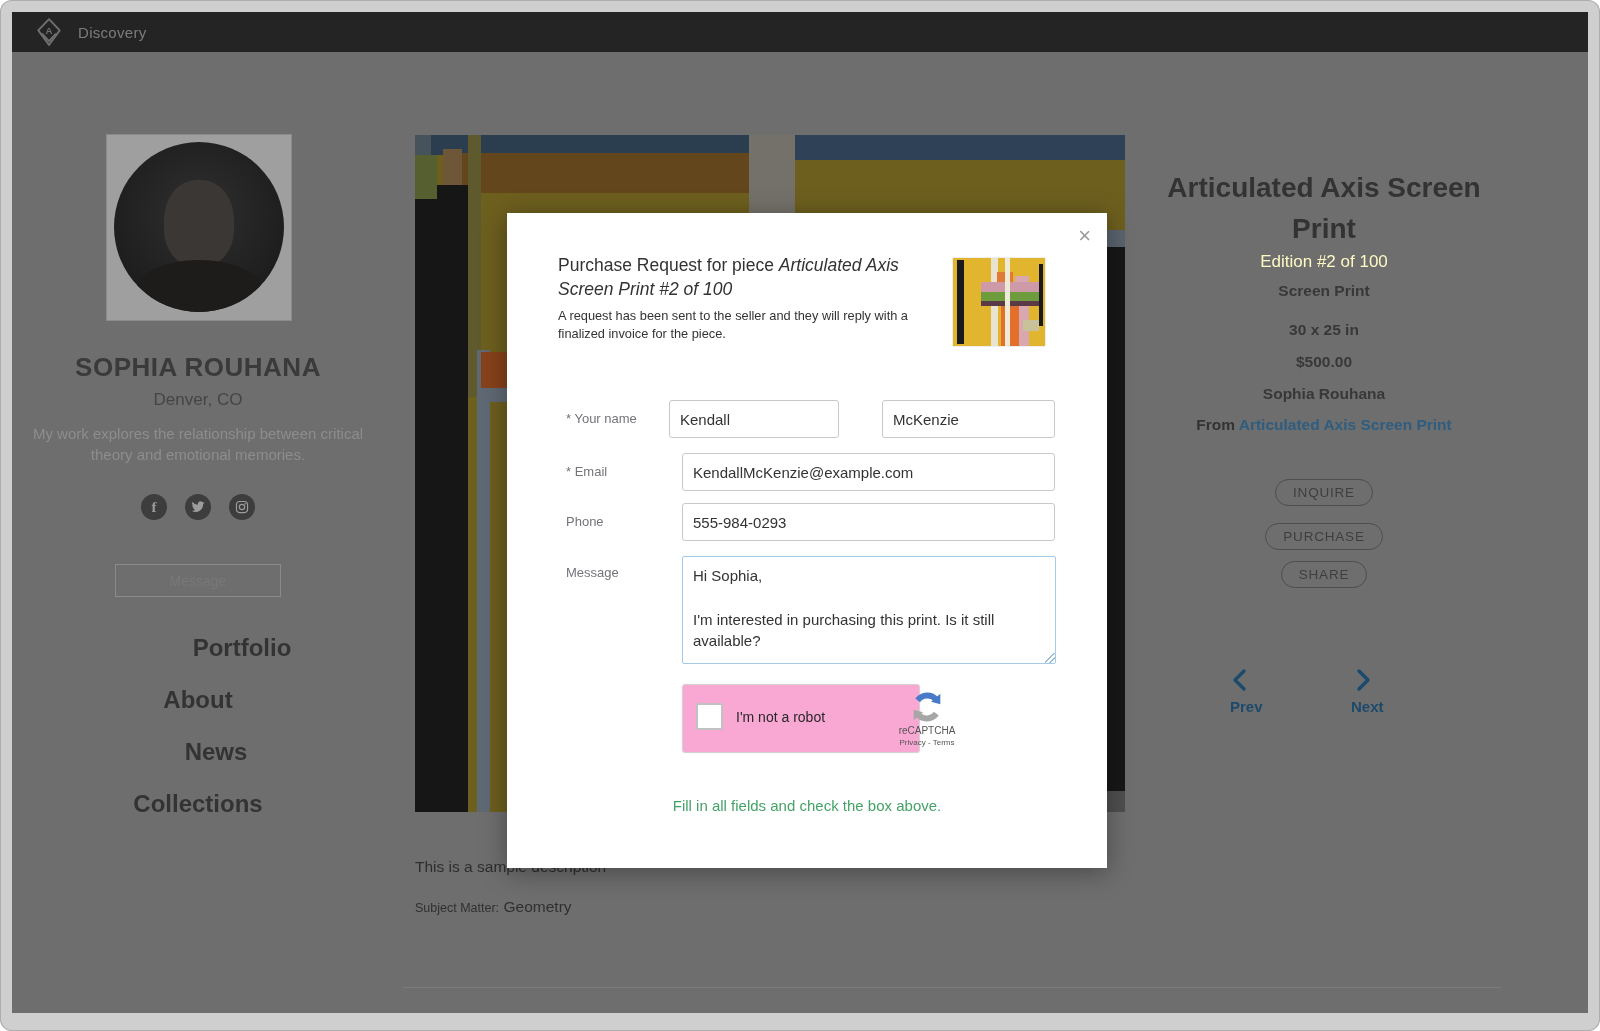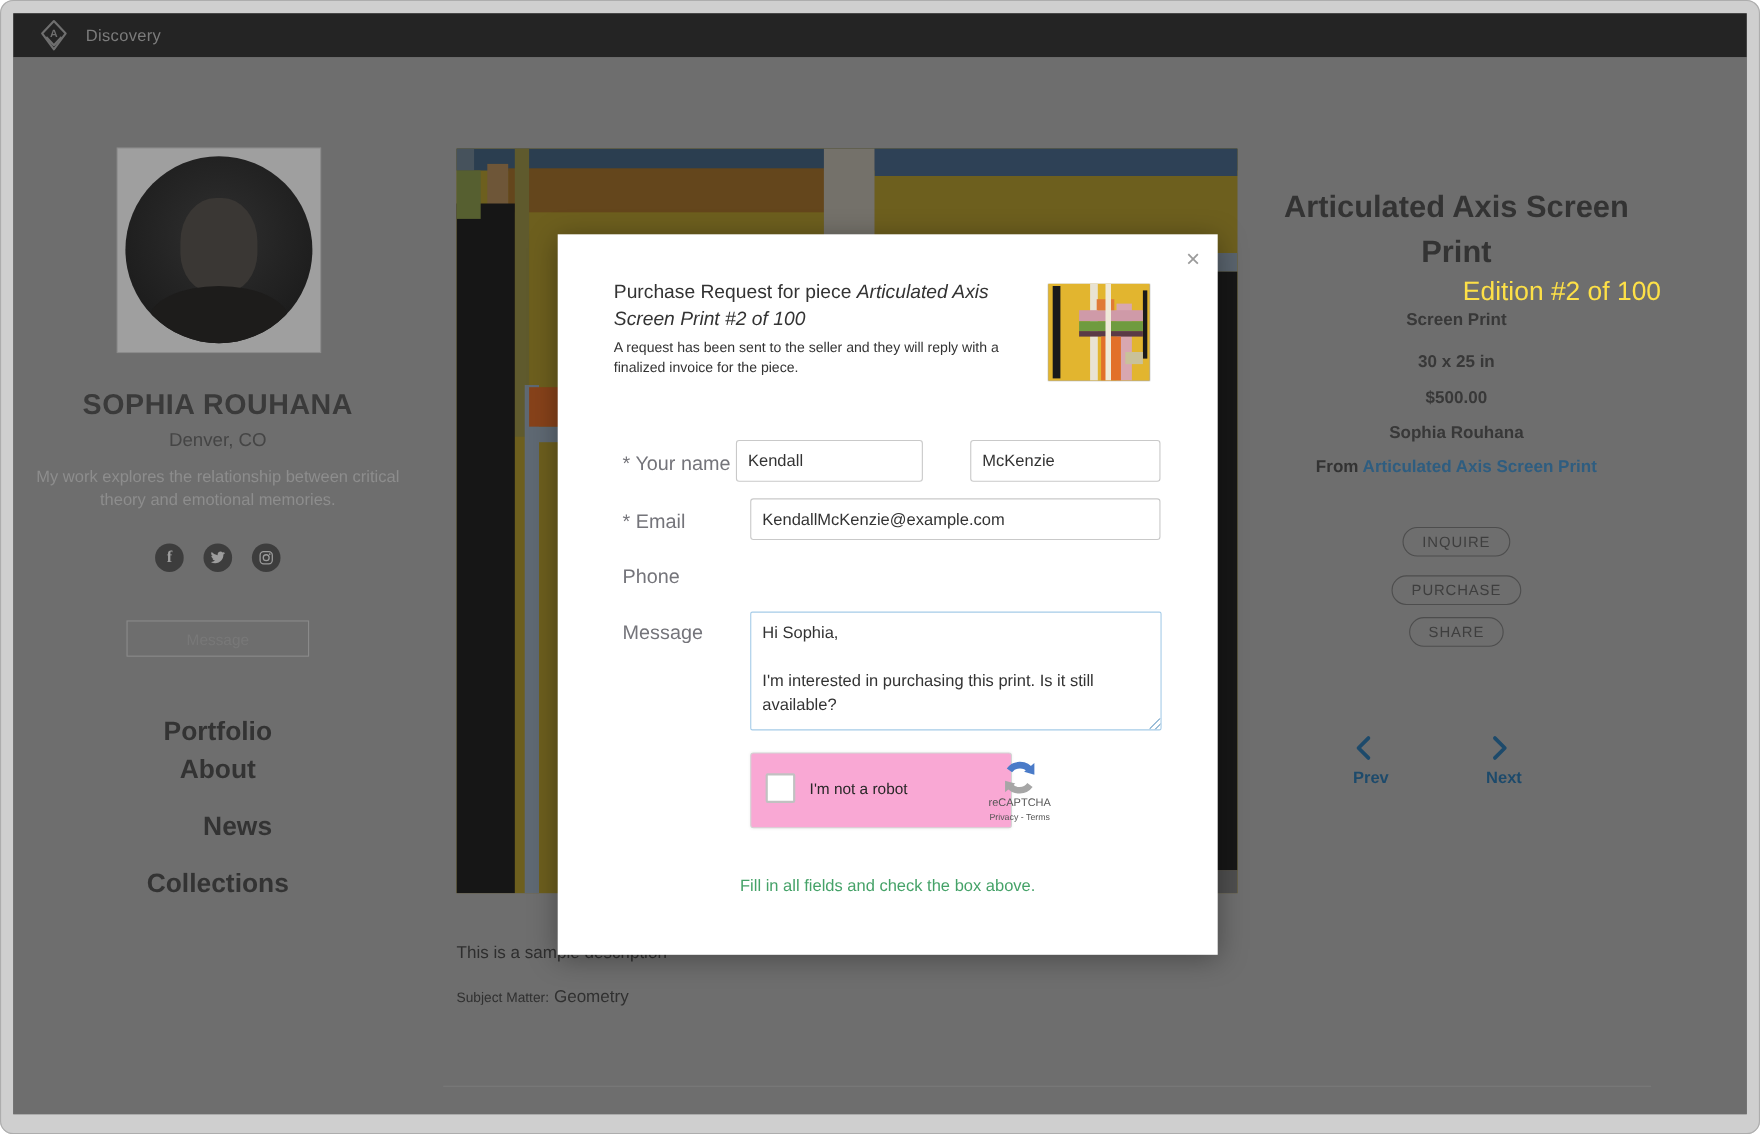--- a/index.html
+++ b/index.html
@@ -40,42 +40,42 @@
   
   .desc { position:absolute; left:403px; top:806px; width:600px; font-size:15.5px; font-weight:500; color:#2e2e2e; }
   .subject { position:absolute; left:403px; top:846px; color:#303030; }
   .subject .lbl { font-size:12.5px; }
   .subject .val { font-size:15.5px; }
   .footer-divider { position:absolute; left:391px; top:935px; width:1098px; height:1px; background:#7b7b7b; }
 
   
   .panel { position:absolute; left:1126px; top:0; width:372px; text-align:center; color:#333; }
   .p-title { position:absolute; left:0; top:116px; width:372px; font-size:28px; font-weight:600; line-height:1.45; color:#333; }
-  .p-edition { position:absolute; left:0; top:200px; width:372px; font-size:24px; color:#fde047;text-align:right; }
+  .p-edition { position:absolute; left:0; top:200px; width:372px; font-size:17px; color:#fef9c3; }
   .p-line { position:absolute; left:0; width:372px; font-size:15.5px; font-weight:600; color:#383838; }
   .p-from { position:absolute; left:0; top:364px; width:372px; font-size:15.5px; font-weight:600; color:#333; }
   .p-from a { color:#2e5d80; text-decoration:none; cursor:pointer; }
   .pill-row { position:absolute; left:0; width:372px; text-align:center; }
   .pill { display:inline-block; border:1.5px solid #4d4d4d; border-radius:15px; padding:5px 17px; font-size:13.5px;
           letter-spacing:.8px; color:#3e3e3e; background:transparent; font-family:"Liberation Sans",sans-serif; cursor:pointer; }
   .pager { position:absolute; top:616px; width:90px; text-align:left; cursor:pointer; }
   .pager-label { font-size:15px; font-weight:600; color:#1d4a6b; margin-top:2px; }
 
   
   .overlay { position:absolute; left:0; top:0; width:1576px; height:961px; background:rgba(0,0,0,0); }
   .modal { position:absolute; left:495px; top:161px; width:600px; height:655px; background:#ffffff;
            box-shadow:0 4px 24px rgba(0,0,0,.35); }
   .modal-close { position:absolute; right:12px; top:8px; font-size:22px; color:#9b9b9b; cursor:pointer; line-height:1; padding:4px; }
   .m-title { position:absolute; left:51px; top:40px; width:400px; font-size:17.5px; line-height:1.38; color:#333; }
   .m-title .piece { font-style:italic; }
   .m-sub { position:absolute; left:51px; top:94px; width:390px; font-size:12.8px; line-height:1.42; color:#333; }
   .thumb { position:absolute; left:446px; top:45px; width:92px; height:88px; background:#e2b52f; overflow:hidden; box-shadow:0 0 1px #999; }
   .thumb div { position:absolute; }
 
-  .f-label { position:absolute; left:59px; font-size:18px; color:#74747a; }
+  .f-label { position:absolute; left:59px; font-size:13px; color:#74747a; }
   .f-input { position:absolute; height:38px; border:1px solid #c9c9c9; border-radius:3px; padding:0 10px;
              font-size:15px; color:#333; font-family:"Liberation Sans",sans-serif; background:#fff; }
   .f-area { position:absolute; left:175px; top:343px; width:374px; height:108px; border:1px solid #a5cbe8; border-radius:2px;
             padding:8px 10px; font-size:15px; line-height:1.45; color:#333; font-family:"Liberation Sans",sans-serif; resize:none; outline:none; }
   .resize-corner { position:absolute; left:538px; top:440px; width:10px; height:10px;
        background:linear-gradient(135deg, transparent 0 45%, #9bbdd8 45% 55%, transparent 55% 70%, #9bbdd8 70% 80%, transparent 80%); }
 
   .recaptcha { position:absolute; left:175px; top:471px; width:238px; height:69px; background:#f9a8d4;
                border:1px solid #d3d3d3; border-radius:3px; box-shadow:0 0 3px rgba(0,0,0,.06); }
   .rc-box { position:absolute; left:13px; top:18px; width:27px; height:27px; background:#fff; border:2px solid #c1c1c1; border-radius:2px; cursor:pointer; }
@@ -128,21 +128,21 @@
           <svg width="14" height="14" viewBox="0 0 24 24">
               <rect x="2.5" y="2.5" width="19" height="19" rx="5.5" fill="none" stroke="#9c9c9c" stroke-width="2"></rect>
               <circle cx="12" cy="12" r="4.6" fill="none" stroke="#9c9c9c" stroke-width="2"></circle>
               <circle cx="17.6" cy="6.4" r="1.4" fill="#9c9c9c"></circle>
             </svg>
         </div>
       </div>
 
       <button class="message-btn">Message</button>
 
-      <div class="nav-item" style="top:600px;">Portfolio</div>
+      <div class="nav-item" style="top:582px;margin-left:44px;">Portfolio</div>
       <div class="nav-item" style="top:634px;">About</div>
       <div class="nav-item" style="top:686px;padding-left:36px;">News</div>
       <div class="nav-item" style="top:738px;">Collections</div>
 
       <div class="artwork">
         <div style="left:0;top:0;width:710px;height:20px;background:#2b3e50;"></div>
         <div style="left:380px;top:0;width:330px;height:25px;background:#2e4156;"></div>
         <div style="left:47px;top:18px;width:287px;height:40px;background:#64461c;"></div>
         <div style="left:53px;top:0;width:13px;height:262px;background:#5f5a2d;"></div>
         <div style="left:28px;top:14px;width:19px;height:44px;background:#6e5638;"></div>
@@ -218,20 +218,21 @@
         </div>
 
         <div class="f-label" style="top:198px;">* Your name</div>
         <input class="f-input" style="left: 162px; top: 187px; width: 170px;" value="Kendall">
         <input class="f-input" style="left: 375px; top: 187px; width: 173px;" value="McKenzie">
 
         <div class="f-label" style="top:251px;">* Email</div>
         <input class="f-input" style="left: 175px; top: 240px; width: 373px;" value="KendallMcKenzie@example.com">
 
         <div class="f-label" style="top:301px;">Phone</div>
+        <input class="f-input" style="left: 175px; top: 290px; width: 373px;" value="555-984-0293">
 
         <div class="f-label" style="top:352px;">Message</div>
         <textarea class="f-area" style="">Hi Sophia,
 
 I'm interested in purchasing this print. Is it still available?</textarea>
         <div class="resize-corner"></div>
 
         <div class="recaptcha">
           <div class="rc-box"></div>
           <div class="rc-label">I'm not a robot</div>

